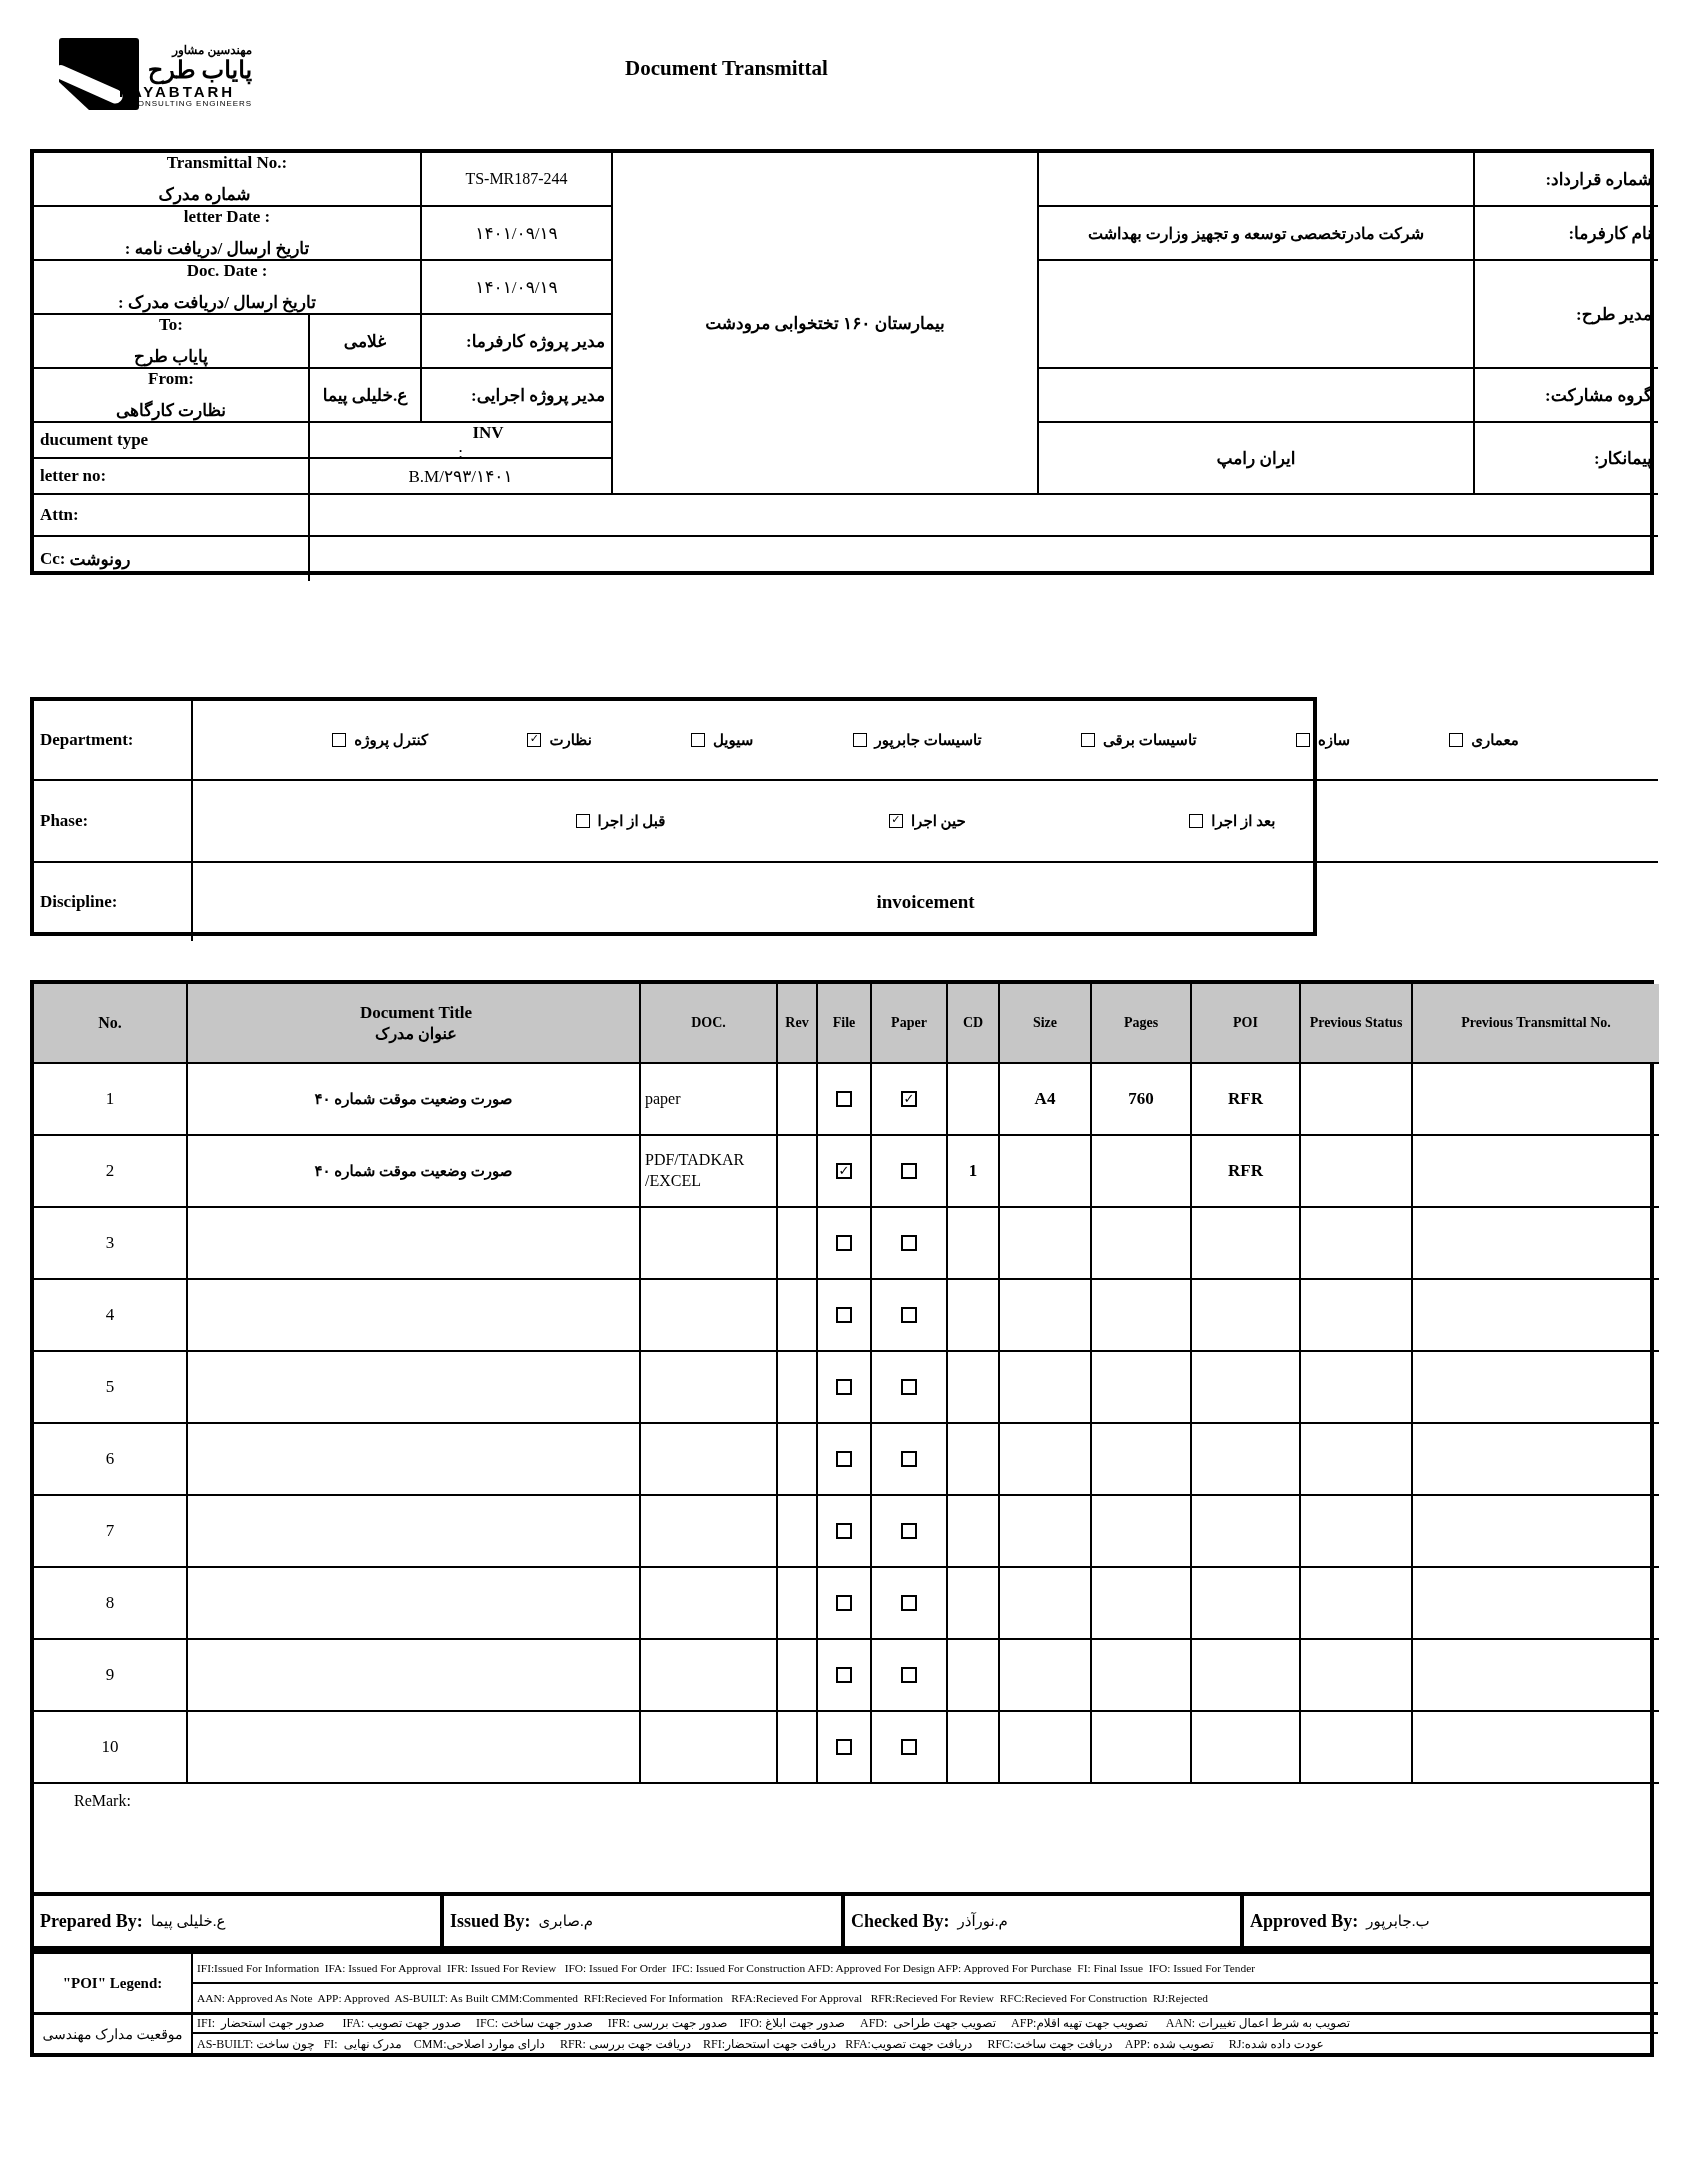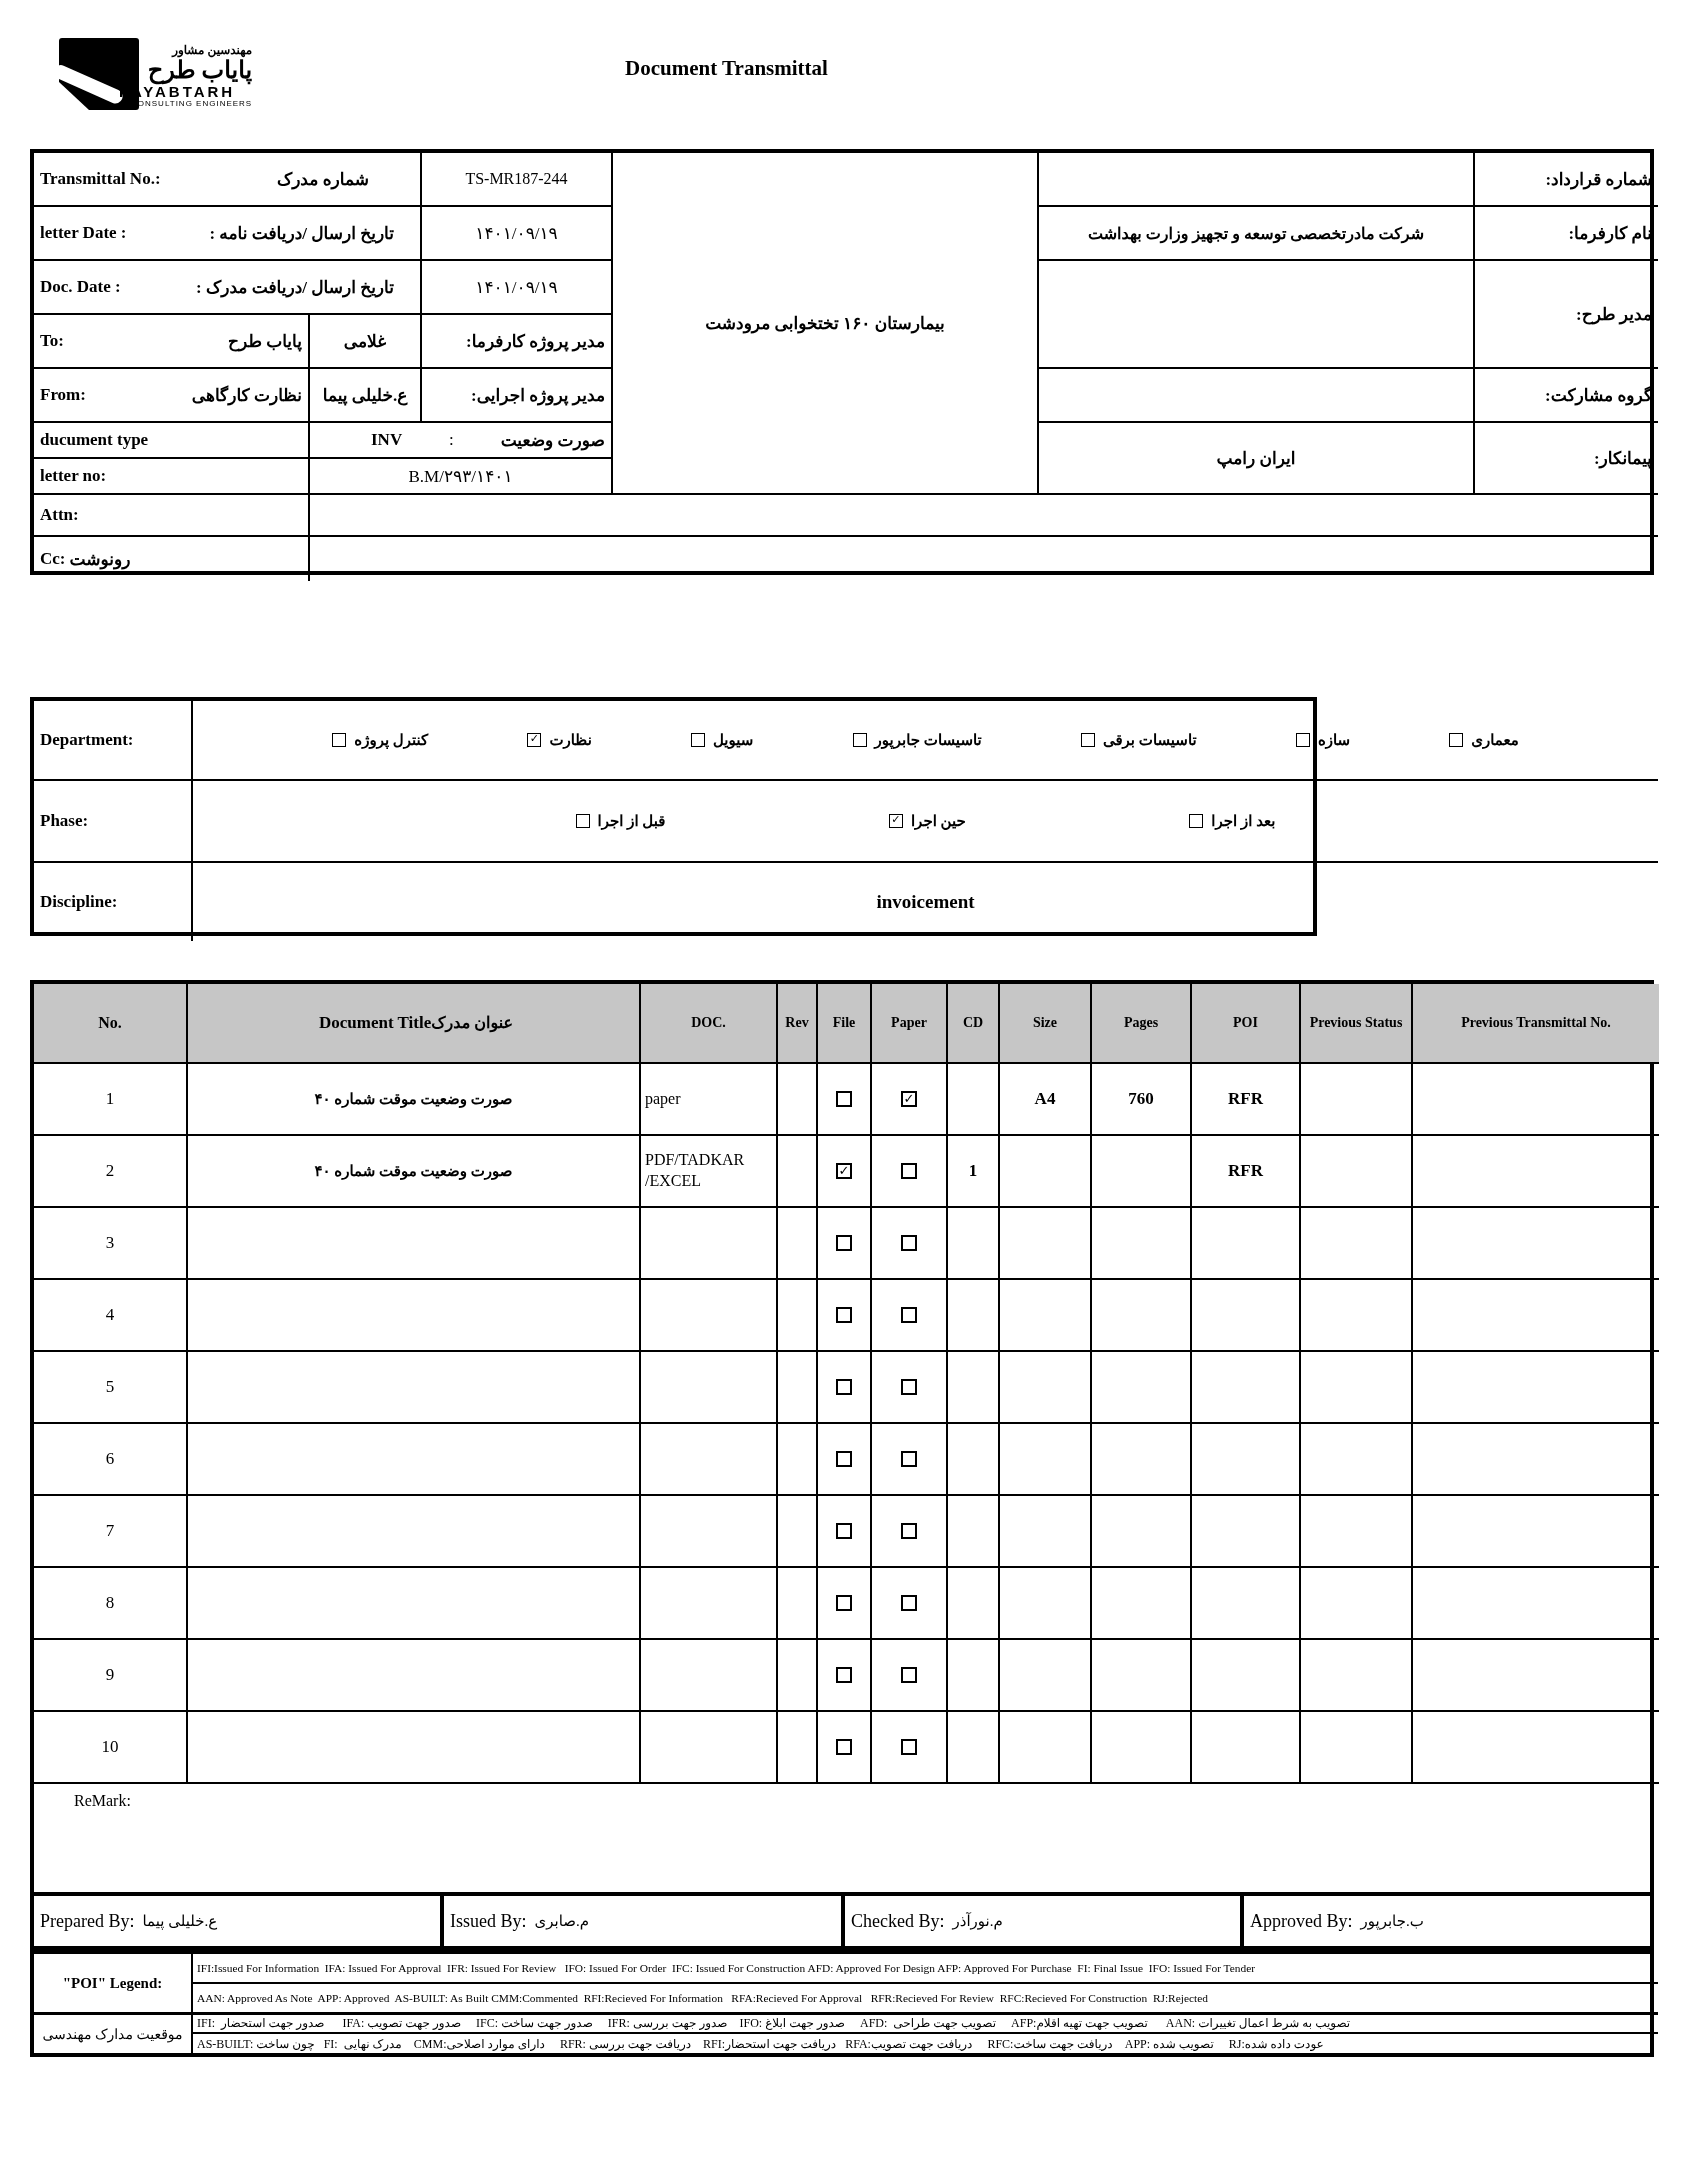--- a/index.html
+++ b/index.html
@@ -6,21 +6,21 @@
   .page{position:relative;width:1684px;height:2178px;background:#ffffff;
         font-family:"Liberation Serif","DejaVu Serif",serif;color:#000;overflow:hidden;}
   .b{font-weight:bold;}
   .ctr{justify-content:center;text-align:center;}
   .fa{direction:rtl;}
   
   .gtable{position:absolute;display:grid;border:4px solid #000;box-sizing:border-box;background:#fff;}
   .c{border-right:2px solid #000;border-bottom:2px solid #000;box-sizing:border-box;
      display:flex;align-items:center;padding:0 6px;font-size:17px;overflow:hidden;position:relative;}
   .c.nb{border-bottom:none;} .c.nr{border-right:none;}
-  .sp{justify-content:space-between;}
+  .sp{justify-content:space-between;flex-direction:column;}
   .cb{display:inline-block;width:16px;height:16px;border:2px solid #000;background:#fff;
       box-sizing:border-box;line-height:11px;font-size:13px;text-align:center;
       font-family:"DejaVu Sans",sans-serif;flex:none;}
   .cb.on::after{content:"✓";}
   .cb.sm{width:14px;height:14px;border-width:1.5px;font-size:11px;line-height:10px;}
   
   .title{position:absolute;top:56px;left:0;width:1453px;text-align:center;
          font-size:21px;font-weight:bold;}
   .logo{position:absolute;top:36px;left:55px;display:flex;align-items:flex-start;}
   .logo-text{margin-left:-28px;margin-top:8px;display:flex;flex-direction:column;line-height:1.1;}
@@ -34,21 +34,21 @@
   .hosp{font-weight:bold;font-size:17px;}
   .rlabel{direction:rtl;justify-content:flex-start;font-weight:bold;}
   .chkrow{direction:rtl;justify-content:space-evenly;padding:0 40px;}
   .ditem{display:inline-flex;align-items:center;direction:rtl;font-weight:bold;font-size:15px;}
   .ditem .cb{margin-right:8px;}
   .hdr{background:#c6c6c6;font-size:14px;justify-content:center;text-align:center;
        font-weight:bold;line-height:1.25;}
   .doc-val{align-items:center;font-size:16px;white-space:pre-line;line-height:1.3;padding-left:4px;}
   .legend-line{font-size:11.4px;white-space:pre;padding:0 4px;font-family:"Liberation Serif","DejaVu Serif",serif;}
   .sig{font-size:18px;}
-  .sig .en{font-weight:normal;}
+  .sig .en{font-weight:bold;}
   .sig .nm{font-size:15px;margin-left:8px;direction:rtl;}
 </style>
 </head>
 <body>
 
 <div class="page">
 
   <div class="logo">
     <svg width="92" height="80" viewBox="0 0 92 80">
       <rect x="4" y="2" width="80" height="72" rx="3" fill="#000"></rect>

